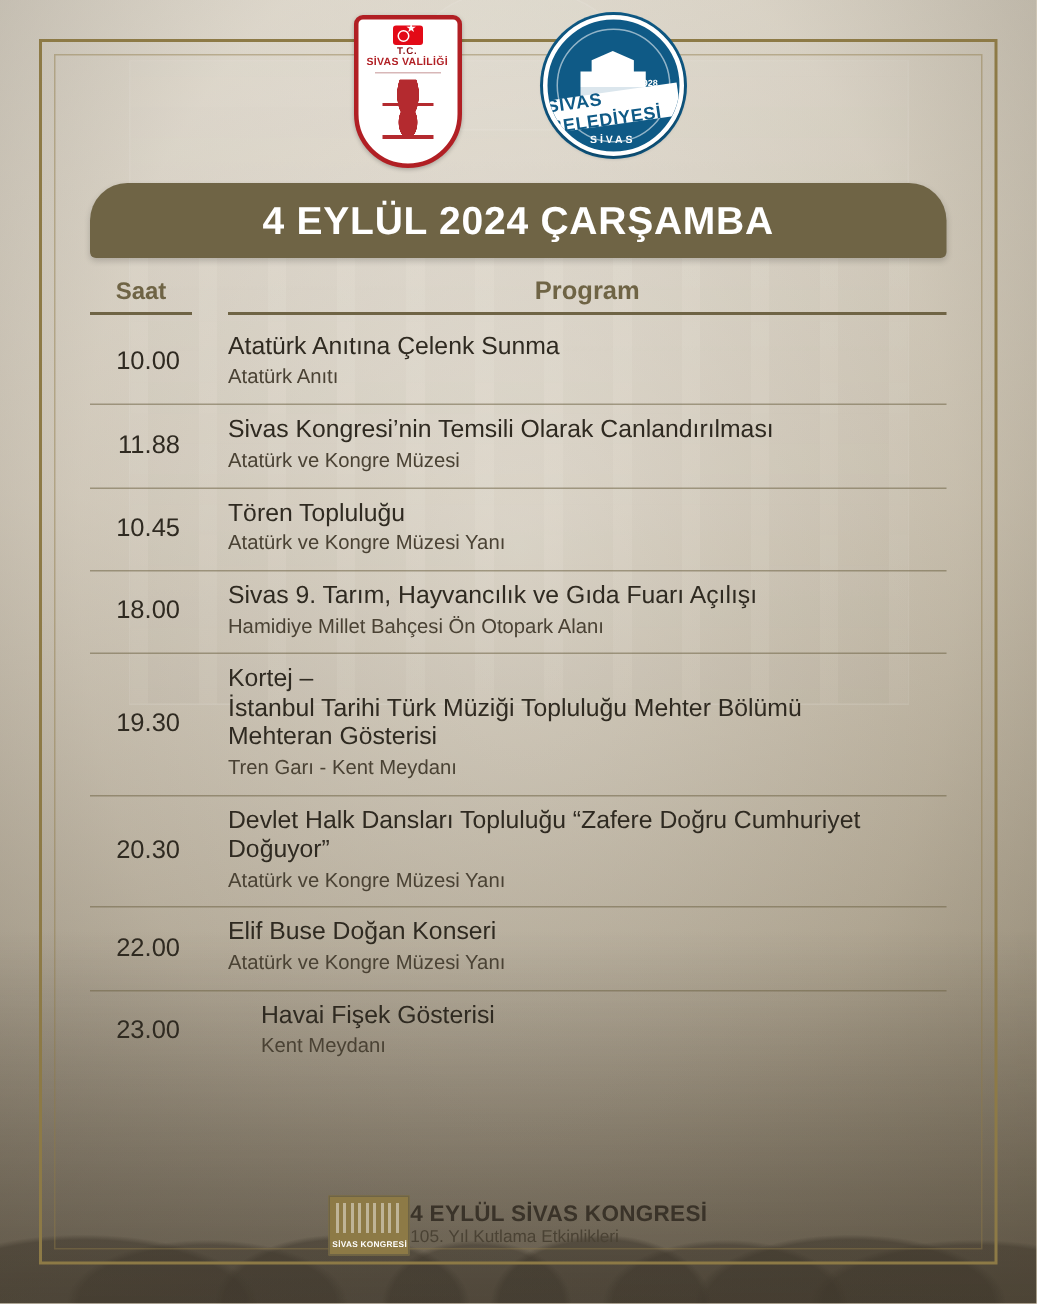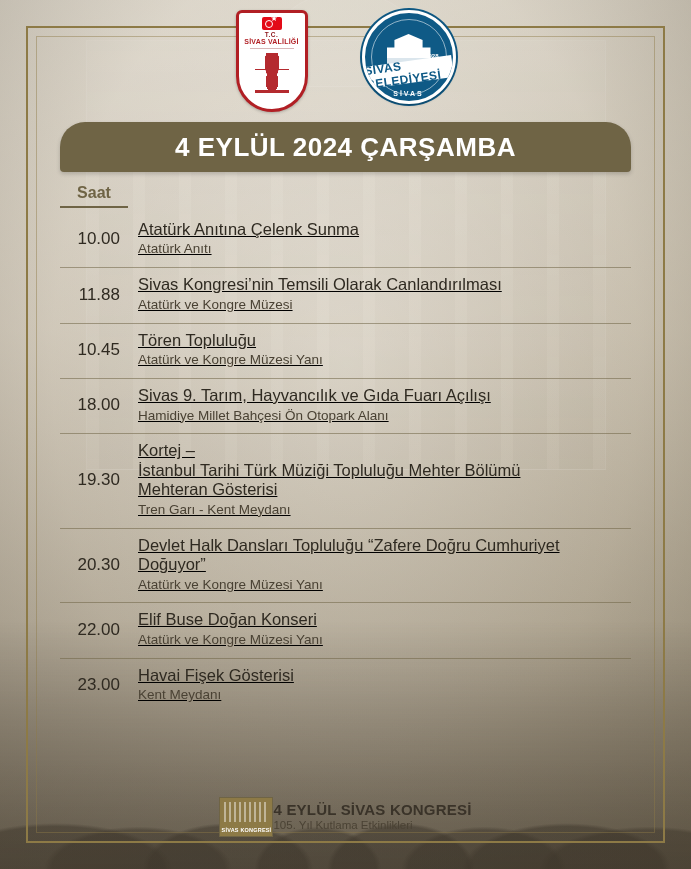--- a/index.html
+++ b/index.html
@@ -165,26 +165,26 @@
   .th-prog {
     flex:1; text-align:center; color:#6f6445; font-weight:700; font-size:17px;
     border-bottom:2px solid #6f6445; padding-bottom:4px; margin-left:24px;
   }
 
   .row {
     display:flex; align-items:center;
     border-bottom:1px solid rgba(111,100,69,0.55);
     padding:7px 0 9px 0;
   }
-  .row:last-child { border-bottom:none; }
+  .row:last-child { border-bottom:none;gap:22px; }
   .time {
     width:68px; flex:0 0 68px; text-align:right; padding-right:8px;
     color:#2f2a21; font-size:17px; font-weight:400;
   }
-  .prog { flex:1; margin-left:10px;text-decoration:underline; }
+  .prog { flex:1; margin-left:24px; }
   .prog .ln {
     color:#2f2a21; font-size:16.5px; line-height:1.18; font-weight:400;
   }
   .prog .loc {
     color:#4a4234; font-size:13.5px; line-height:1.25; margin-top:2px;
   }
 
   
   .footer {
     position:absolute; left:0; right:0; bottom:26px; height:52px;
@@ -241,20 +241,21 @@
     </div>
   </div>
 
   <div class="title-bar">
     <h1>4 EYLÜL 2024 ÇARŞAMBA</h1>
   </div>
 
   <div class="table">
     <div class="thead">
       <div class="th-time">Saat</div>
+      <div class="th-prog">Program</div>
     </div>
     <div id="rows">
         <div class="row">
           <div class="time">10.00</div>
           <div class="prog">
             <div class="ln">Atatürk Anıtına Çelenk Sunma</div>
             <div class="loc">Atatürk Anıtı</div>
           </div>
         </div>
         <div class="row">

